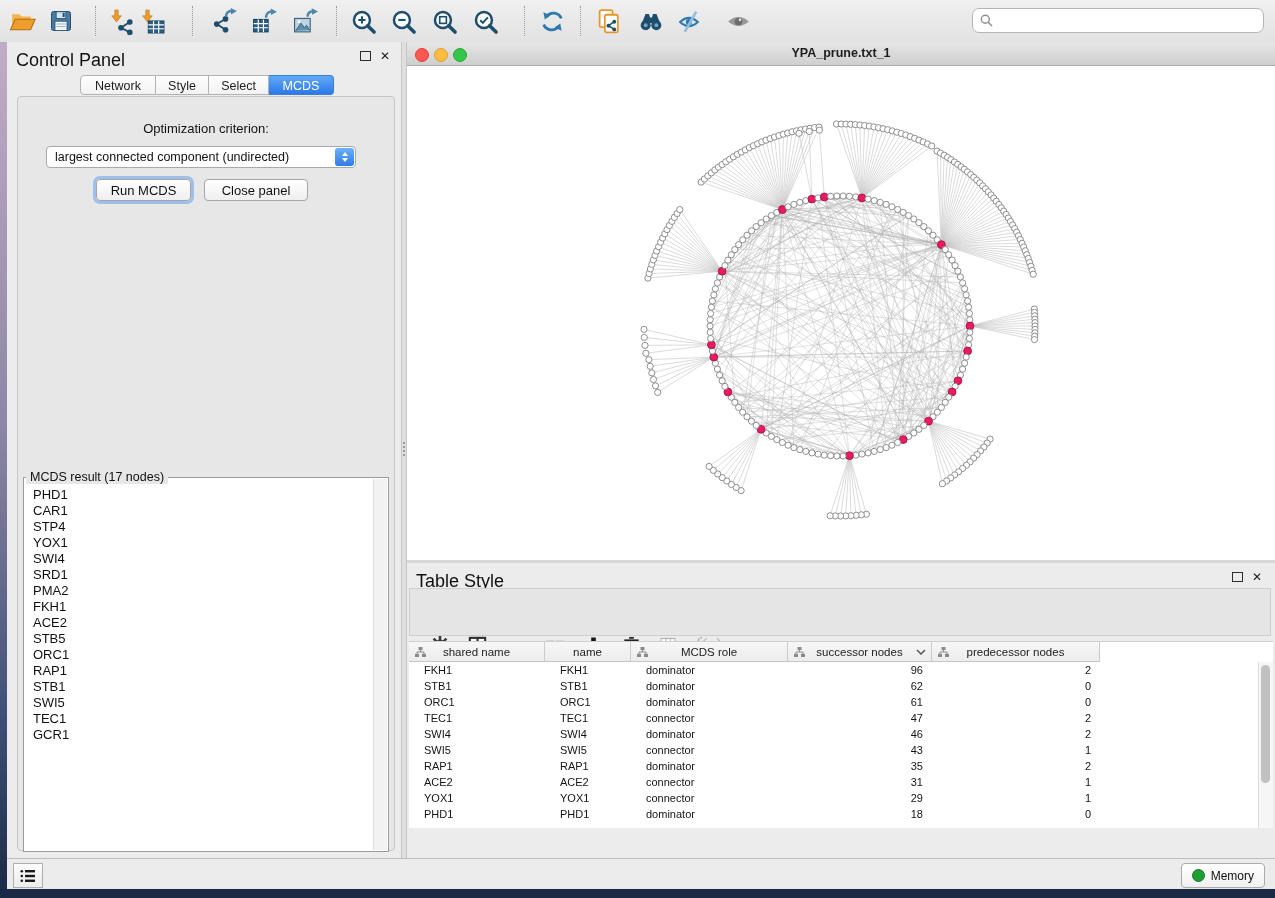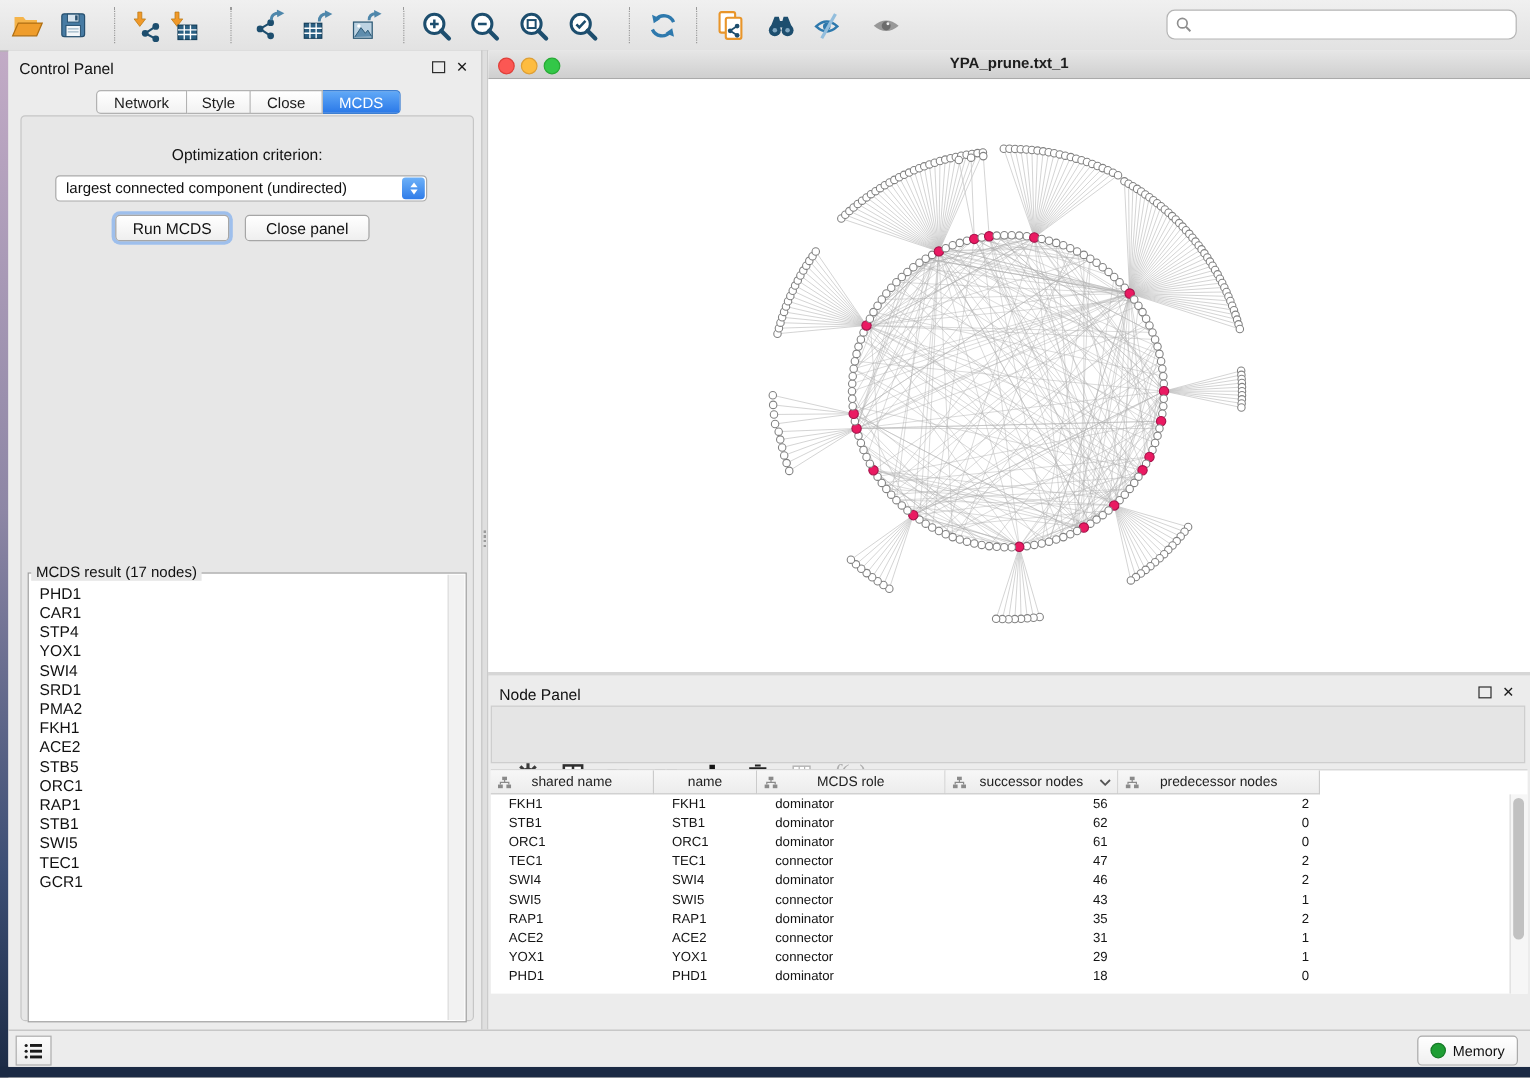--- a/index.html
+++ b/index.html
@@ -15,21 +15,21 @@
   .toolbar{position:absolute;left:0;top:0;width:1275px;height:42px;
     background:linear-gradient(#f0f0f0,#e2e2e2);border-bottom:1px solid #b3b3b3;}
   .tbtn{position:absolute;top:4px;width:34px;height:34px;display:flex;align-items:center;justify-content:center;border-radius:4px;}
   .tsep{position:absolute;top:6px;width:0;height:30px;border-left:1px dotted #9a9a9a;}
   .search-box{position:absolute;top:8px;right:11px;width:292px;height:25px;background:#fff;
     border:1px solid #b5b5b5;border-radius:7px;display:flex;align-items:center;padding-left:7px;box-sizing:border-box;}
   .search-box input{border:none;outline:none;font-size:12px;width:250px;background:transparent;font-family:"Liberation Sans",sans-serif;}
 
   
   .cpanel{position:absolute;left:7px;top:42px;width:394px;height:816px;background:#ececec;}
-  .panel-title{position:absolute;left:9px;top:8px;font-size:13px;color:#111;}
+  .panel-title{position:absolute;left:9px;top:8px;font-size:18px;color:#111;}
   .win-ctrl{position:absolute;top:9px;display:flex;gap:9px;align-items:center;}
   .float-ic{width:9px;height:8px;border:1.5px solid #2d2d2d;display:inline-block;}
   .close-ic{font-size:12px;font-weight:bold;color:#1b1b1b;line-height:10px;font-family:"DejaVu Sans",sans-serif;}
 
   .seg-row{position:absolute;display:flex;}
   .seg{border:1px solid #b2b2b2;border-left:none;background:linear-gradient(#ffffff,#f2f2f2);
     height:20px;line-height:20px;font-size:12.5px;text-align:center;color:#1c1c1c;box-sizing:border-box;}
   .seg-first{border-left:1px solid #b2b2b2;border-radius:4px 0 0 4px;}
   .seg-last{border-radius:0 4px 4px 0;}
   .seg-on{background:linear-gradient(#61a9f7,#2b79e8);color:#fff;border-color:#3d7fd2;}
@@ -248,21 +248,21 @@
 
   <div class="cpanel">
     <div class="panel-title">Control Panel</div>
     <div class="win-ctrl" style="right:11px">
       <span class="float-ic"></span>
       <span class="close-ic">✕</span>
     </div>
     <div class="seg-row" style="left:73px;top:33px">
         <div class="seg seg-first" style="width:76px">Network</div>
         <div class="seg" style="width:53px">Style</div>
-        <div class="seg" style="width:60px">Close</div>
+        <div class="seg" style="width:60px">Select</div>
         <div class="seg seg-on seg-last" style="width:65px">MCDS</div>
       </div>
     <div class="cp-content">
       <div class="opt-label">Optimization criterion:</div>
       <div class="opt-select">
         <span>largest connected component (undirected)</span>
         <span class="opt-stepper">
             <span class="tri-up"></span>
             <span class="tri-dn"></span>
           </span>
@@ -1040,21 +1040,21 @@
             <circle cx="303.6" cy="272.5" r="3.1" fill="#fff" stroke="#828282" stroke-width="0.9"></circle>
             <circle cx="303.2" cy="266.3" r="3.1" fill="#fff" stroke="#828282" stroke-width="0.9"></circle>
           </g>
         </svg>
     </div>
   </div>
 
   <div class="hsplit"></div>
 
   <div class="tpanel">
-    <div class="panel-title">Node Panel</div>
+    <div class="panel-title">Table Style</div>
     <div class="win-ctrl" style="right:13px">
       <span class="float-ic"></span>
       <span class="close-ic">✕</span>
     </div>
 
     <div class="tp-toolbar">
       <div class="tp-ic" style="left:15px">
         <svg width="22" height="22" viewBox="0 0 22 22">
           <g stroke="#3b3b3b" stroke-width="2.6">
             <line x1="11" y1="2" x2="11" y2="20"></line>
@@ -1155,21 +1155,21 @@
               <rect x="7" y="6.8" width="4" height="3.2" fill="#8a8a8a"></rect>
             </svg>
             <span>predecessor nodes</span>
           </div>
         </div>
       <div>
           <div class="trow" style="top:20px">
             <div class="td al" style="width:136px">FKH1</div>
             <div class="td al" style="width:86px">FKH1</div>
             <div class="td al" style="width:157px">dominator</div>
-            <div class="td ar" style="width:144px">56</div>
+            <div class="td ar" style="width:144px">96</div>
             <div class="td ar" style="width:168px">2</div>
           </div>
           <div class="trow" style="top:36px">
             <div class="td al" style="width:136px">STB1</div>
             <div class="td al" style="width:86px">STB1</div>
             <div class="td al" style="width:157px">dominator</div>
             <div class="td ar" style="width:144px">62</div>
             <div class="td ar" style="width:168px">0</div>
           </div>
           <div class="trow" style="top:52px">

